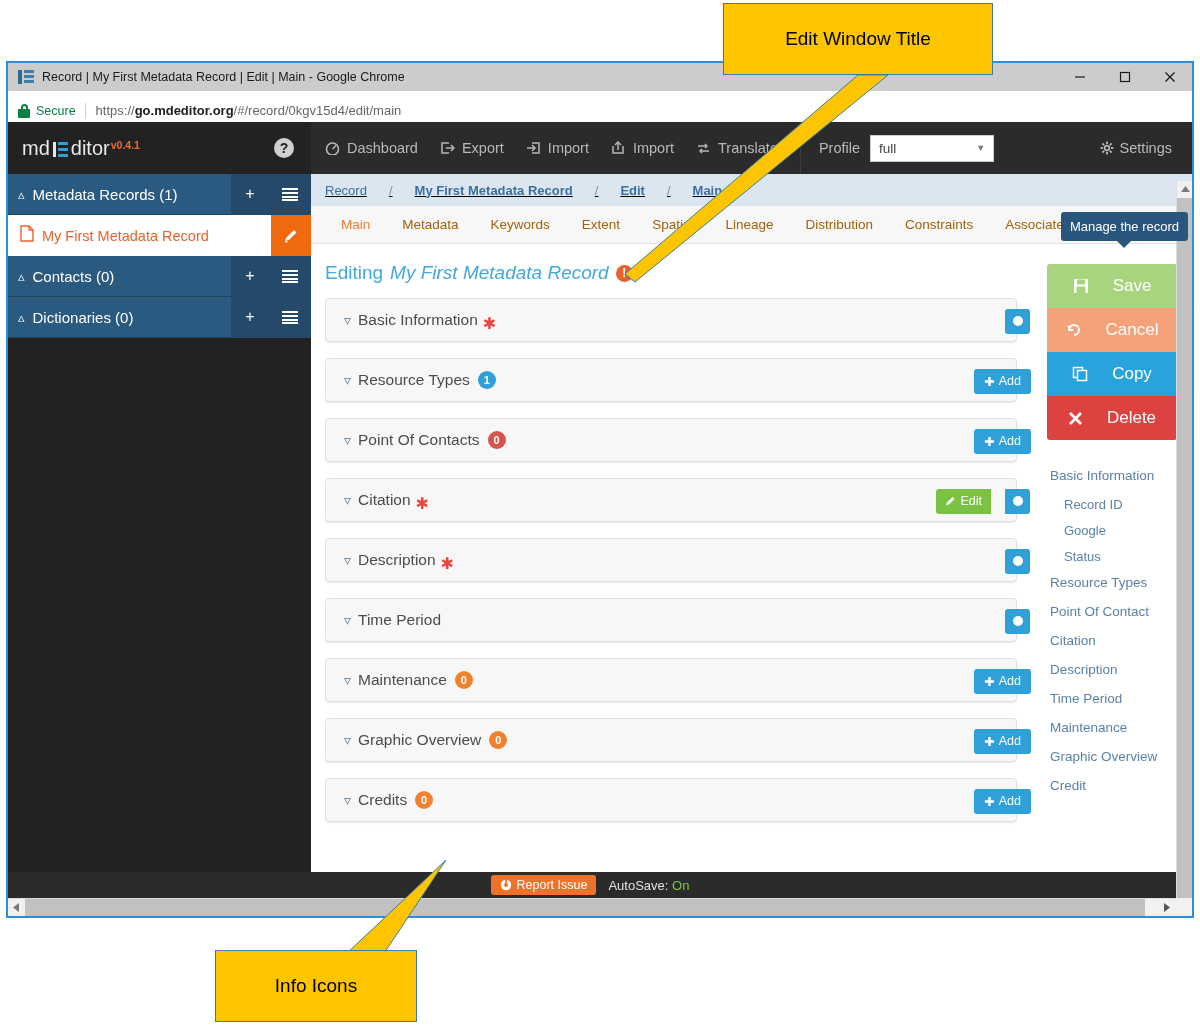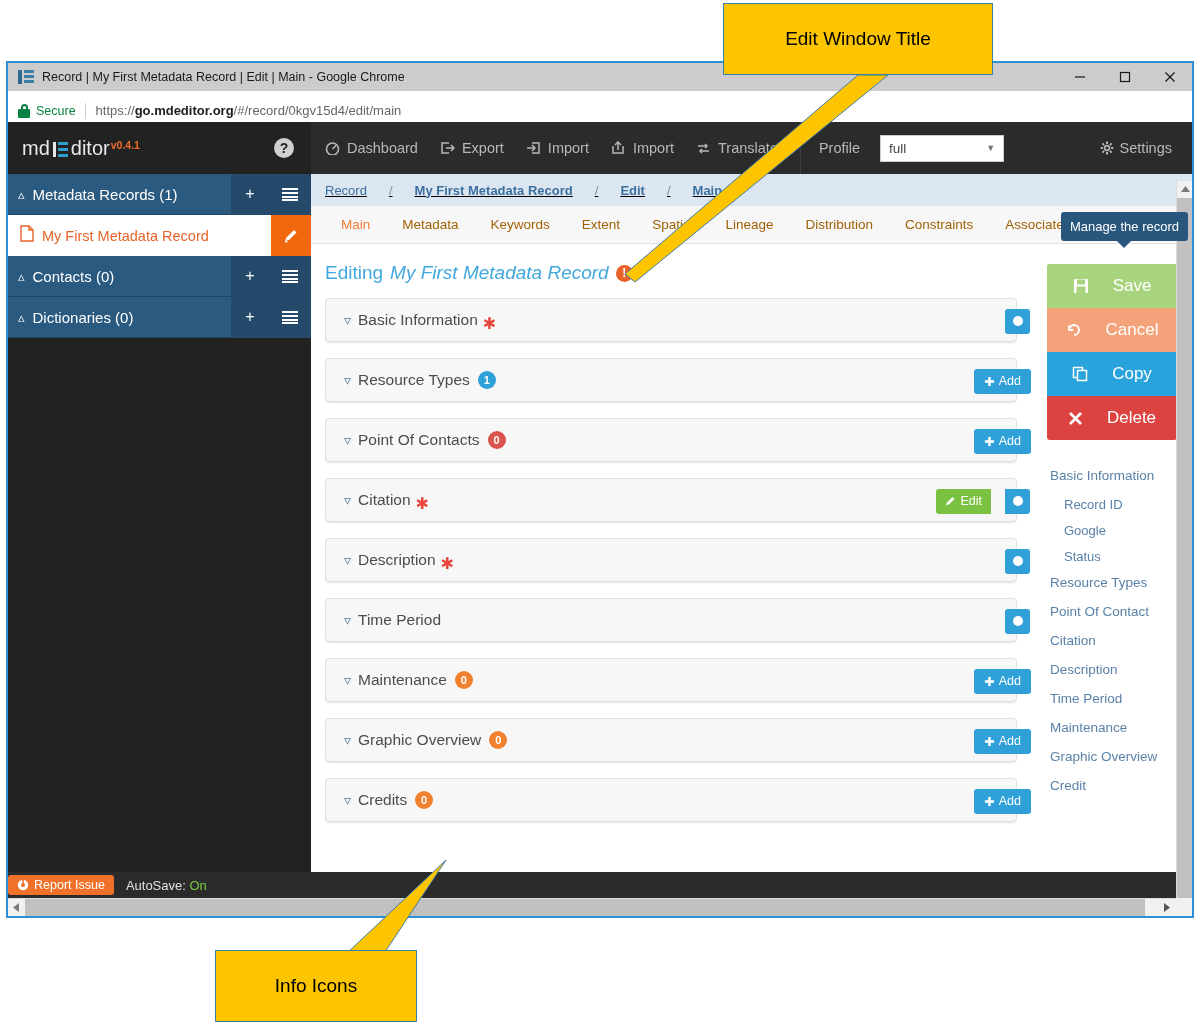--- a/index.html
+++ b/index.html
@@ -150,21 +150,21 @@
 
   #topnav {
     height: 52px; background: #2b2b2b; display: flex; align-items: center;
     padding-left: 14px; position: relative;
   }
   .nav-item {
     color: #b8b8b8; font-size: 14.5px; display: flex; align-items: center;
     gap: 7px; margin-right: 22px; white-space: nowrap;
   }
   #nav-divider { width: 1px; height: 52px; background: #3d3d3d; margin-right: 18px; }
-  #profile-label { color: #b8b8b8; font-size: 14.5px; margin-right: 20px; }
+  #profile-label { color: #b8b8b8; font-size: 14.5px; margin-right: 10px; }
   #profile-select {
     width: 124px; height: 27px; background: #fff; border: 1px solid #ccc;
     font-size: 13.5px; color: #444; display: flex; align-items: center;
     padding: 0 8px; position: relative;
   }
   #profile-select .sel-caret { position: absolute; right: 8px; color: #777; font-size: 9px; }
   #settings-item { position: absolute; right: 20px; color: #b8b8b8; font-size: 14.5px; display:flex; align-items:center; gap:6px; }
 
   #breadcrumb {
     height: 32px; background: #dce6f0; display: flex; align-items: center;
@@ -260,21 +260,21 @@
   .mbtn.copy { background: #29a3dc; }
   .mbtn.delete { background: #dc4340; }
 
   #toc { margin-top: 28px; padding-left: 18px; }
   .toc-item { font-size: 13.5px; color: #5a82a8; margin-bottom: 14px; }
   .toc-item.sub { padding-left: 14px; margin-bottom: 11px; font-size: 13px; }
 
   
   #footer {
     position: absolute; left: 0; bottom: 18px; width: 1184px; height: 26px;
-    background: #2b2b2b; display: flex; align-items: center; justify-content: flex-start;
+    background: #2b2b2b; display: flex; align-items: center; justify-content: center;
     padding-right: 20px; gap: 12px;
   }
   #report-issue {
     background: #f0722a; color: #fff; font-size: 12.5px;
     padding: 3px 9px; border-radius: 3px; display: flex; align-items: center; gap: 5px;
   }
   #autosave { color: #e0e0e0; font-size: 13px; }
   #autosave .on { color: #7ac943; }
 
   

